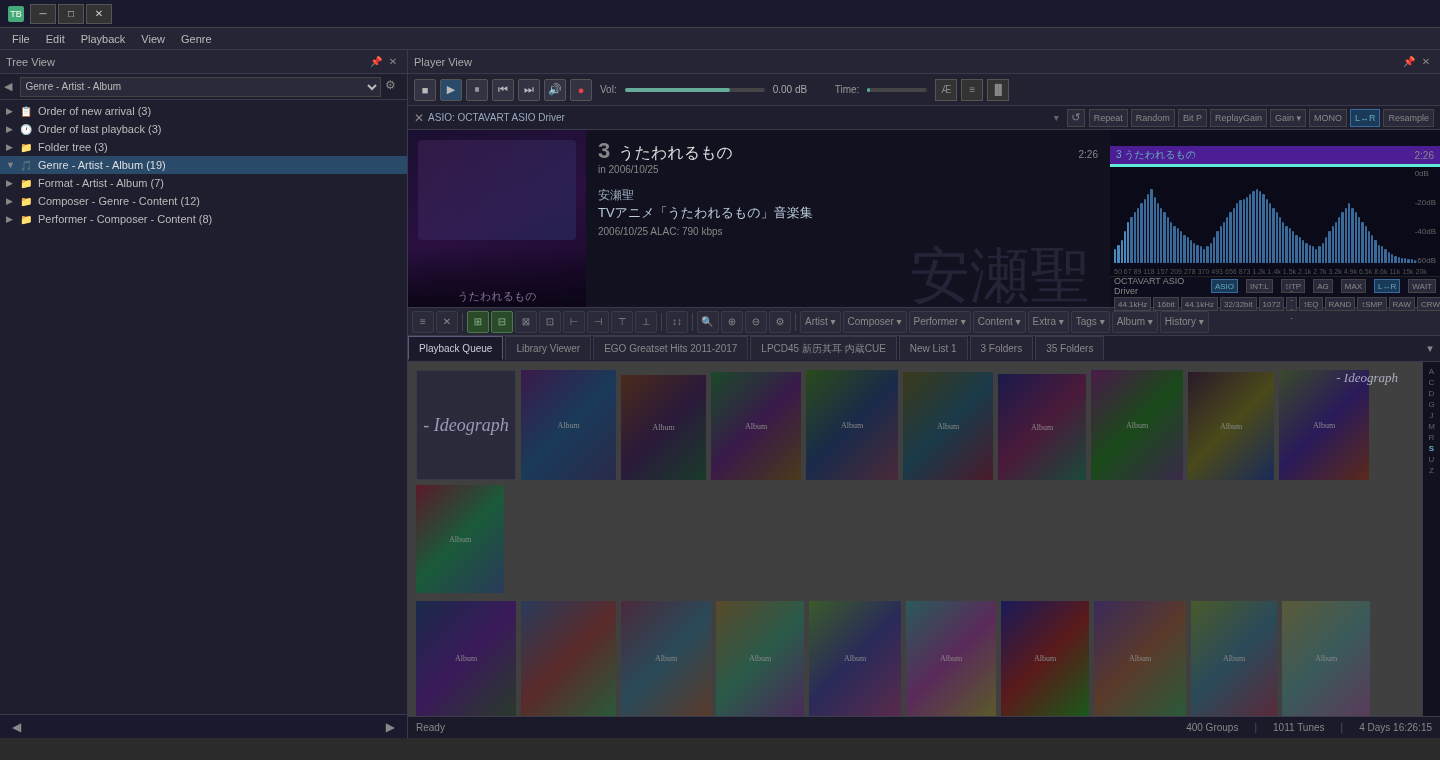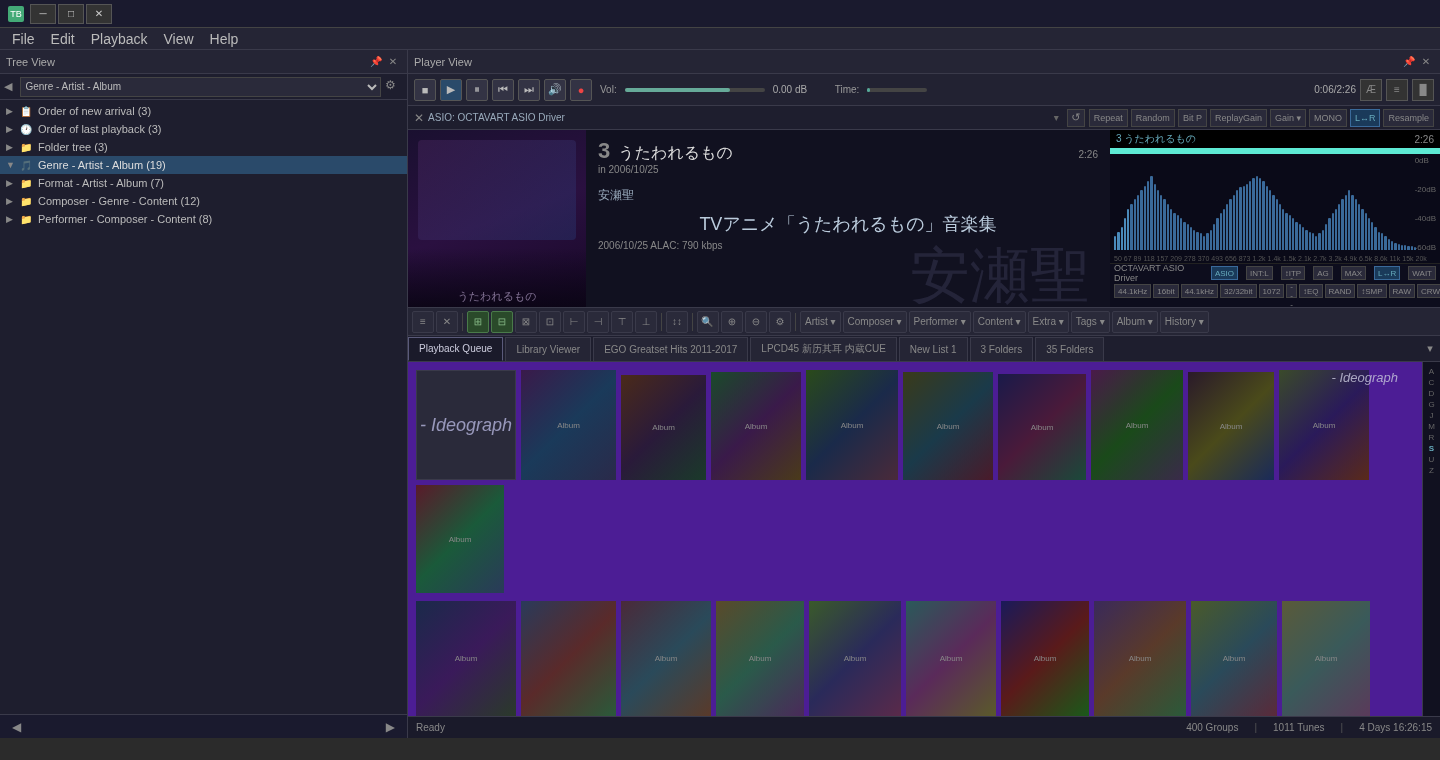--- a/index.html
+++ b/index.html
@@ -7,21 +7,21 @@
     
     
     #titlebar { background: #1a1a2e; height: 28px; display: flex; align-items: center; padding: 0 8px; color: #bbb; font-size: 11px; border-bottom: 1px solid #444; }
     #titlebar .title-icon { width: 16px; height: 16px; background: #4a7; border-radius: 2px; margin-right: 6px; font-size: 9px; display: flex; align-items: center; justify-content: center; color: #fff; }
     #titlebar .title-text { flex: 1; }
     #titlebar .win-controls { display: flex; gap: 2px; }
     #titlebar .win-btn { width: 26px; height: 20px; background: #333; border: 1px solid #555; color: #ccc; font-size: 10px; cursor: pointer; display: flex; align-items: center; justify-content: center; }
 
     
     #menubar { background: #252535; height: 22px; display: flex; align-items: center; padding: 0 4px; border-bottom: 1px solid #3a3a4a; }
-    .menu-item { padding: 2px 8px; color: #bbb; cursor: pointer; font-size: 14px; }
+    .menu-item { padding: 2px 8px; color: #bbb; cursor: pointer; font-size: 11px; }
 
     
     #main-layout { display: flex; flex-direction: row; height: calc(760px - 50px - 22px); }
 
     
     #tree-view { width: 408px; min-width: 408px; background: #1e1e2e; border-right: 1px solid #3a3a4a; display: flex; flex-direction: column; }
     .panel-header { background: #252535; height: 24px; display: flex; align-items: center; padding: 0 6px; border-bottom: 1px solid #3a3a4a; font-size: 11px; color: #aaa; }
     .panel-header-title { flex: 1; }
     .panel-header-btn { width: 16px; height: 16px; color: #888; cursor: pointer; display: flex; align-items: center; justify-content: center; font-size: 10px; }
 
@@ -66,46 +66,46 @@
 
     
     #now-playing { display: flex; height: 178px; background: #111120; border-bottom: 1px solid #3a3a4a; }
     #album-art { width: 178px; min-width: 178px; background: #0a0a1a; display: flex; align-items: center; justify-content: center; overflow: hidden; }
     #album-art-img { width: 178px; height: 178px; background: linear-gradient(135deg, #2a1a3a, #1a2a4a, #3a1a2a); display: flex; align-items: center; justify-content: center; }
     #track-info { flex: 1; padding: 8px 12px; display: flex; flex-direction: column; }
     .track-number { font-size: 22px; color: #888; font-weight: bold; }
     .track-title { font-size: 16px; color: #ddd; margin-top: 2px; }
     .track-date { font-size: 10px; color: #888; }
     .track-artist { font-size: 12px; color: #9ab; margin-top: 6px; }
-    .track-album { font-size: 18px; color: #bcd; margin-top: 8px; text-align: center; }
+    .track-album { font-size: 13px; color: #bcd; margin-top: 0; }
     .track-meta { font-size: 10px; color: #888; margin-top: 4px; }
     .track-bg-text { font-size: 60px; color: rgba(150,150,200,0.15); position: absolute; bottom: 0; right: 20px; font-family: sans-serif; }
     #track-info-wrap { flex: 1; position: relative; overflow: hidden; }
     #waveform-area { width: 330px; min-width: 330px; background: #0d0d1d; position: relative; }
     .waveform-canvas { flex: 1; background: #0a0a18; position: relative; overflow: hidden; }
     .driver-row { display: flex; padding: 2px 4px; gap: 8px; height: 18px; align-items: center; }
     .driver-badge { background: #2a2a3a; border: 1px solid #444; color: #888; font-size: 8px; padding: 0 3px; height: 14px; display: flex; align-items: center; }
     .driver-badge.active { background: #1a3a5a; color: #6ab; border-color: #3a6a9a; }
     .freq-row { display: flex; padding: 2px 4px; gap: 2px; height: 18px; align-items: center; font-size: 8px; color: #888; }
 
     
     #toolbar { background: #252535; height: 28px; display: flex; align-items: center; padding: 0 4px; border-bottom: 1px solid #3a3a4a; gap: 2px; flex-wrap: nowrap; overflow: hidden; }
     .tb-btn { width: 22px; height: 22px; background: #2a2a3a; border: 1px solid #3a3a4a; color: #888; cursor: pointer; display: flex; align-items: center; justify-content: center; font-size: 10px; border-radius: 2px; }
     .tb-btn.active { background: #2a4a2a; border-color: #4a7a4a; color: #8b8; }
     .tb-separator { width: 1px; height: 18px; background: #444; margin: 0 2px; }
     .tb-dropdown { height: 22px; background: #2a2a3a; border: 1px solid #3a3a4a; color: #888; font-size: 10px; padding: 0 4px; cursor: pointer; display: flex; align-items: center; gap: 2px; border-radius: 2px; }
 
     
-    #tab-bar { background: #1e1e2e; height: 26px; display: flex; align-items: center; border-bottom: 1px solid #3a3a4a; overflow: hidden; }
+    #tab-bar { background: #1e1e2e; height: 26px; display: flex; align-items: flex-start; border-bottom: 1px solid #3a3a4a; overflow: hidden; }
     .tab { height: 24px; padding: 0 10px; display: flex; align-items: center; cursor: pointer; font-size: 10px; color: #888; border: 1px solid #3a3a4a; border-bottom: none; background: #252535; margin-right: 2px; white-space: nowrap; }
     .tab.active { background: #1a1a2a; color: #ccd; border-color: #5a5a7a; border-bottom: 1px solid #1a1a2a; }
     .tab-more { margin-left: auto; width: 20px; height: 24px; display: flex; align-items: center; justify-content: center; color: #888; cursor: pointer; }
 
     
-    #content-area { flex: 1; background: #4c1d95; overflow: hidden; position: relative; }
+    #content-area { flex: 1; background: #404040; overflow: hidden; position: relative; font-family: Liberation Serif, serif; }
 
     
     #alpha-sidebar { width: 18px; background: #111120; display: flex; flex-direction: column; align-items: center; padding: 4px 0; overflow: hidden; border-left: 1px solid #3a3a4a; }
     .alpha-label { font-size: 8px; color: #666; cursor: pointer; padding: 1px 0; }
     .alpha-active { color: #6ab; font-weight: bold; }
 
     
     #statusbar { background: #1a1a2a; height: 22px; display: flex; align-items: center; padding: 0 8px; border-top: 1px solid #3a3a4a; font-size: 10px; color: #888; gap: 16px; }
     .status-item { color: #888; }
     .status-sep { color: #555; }
@@ -127,21 +127,21 @@
     <div class="win-btn">□</div>
     <div class="win-btn close">✕</div>
   </div>
 </div>
 
 <div id="menubar">
   <div class="menu-item">File</div>
   <div class="menu-item">Edit</div>
   <div class="menu-item">Playback</div>
   <div class="menu-item">View</div>
-  <div class="menu-item">Help</div>
+  <div class="menu-item">Genre</div>
 </div>
 
 <div id="main-layout">
 
   <div id="tree-view">
     <div class="panel-header">
       <span class="panel-header-title">Tree View</span>
       <span class="panel-header-btn">📌</span>
       <span class="panel-header-btn">✕</span>
     </div>
@@ -228,21 +228,20 @@
       <button class="transport-btn" style="color:#e44;">●</button>
       <span class="vol-label">Vol:</span>
       <div class="vol-slider">
         <div class="vol-slider-fill"></div>
       </div>
       <span class="vol-db">0.00 dB</span>
       <span class="time-label">Time:</span>
       <div class="time-slider" style="position:relative;">
         <div style="height:4px;width:5%;background:#5a9;border-radius:2px;"></div>
       </div>
-      <span class="time-display">0:06/2:26</span>
       <div class="eq-btn">Æ</div>
       <div class="eq-btn">≡</div>
       <div class="eq-btn">▐▌</div>
     </div>
 
     <div id="device-bar">
       <span class="device-close">✕</span>
       <span class="device-name">ASIO: OCTAVART ASIO Driver</span>
       <span style="color:#666;font-size:10px;margin:0 4px;">▾</span>
       <span class="device-btn" style="width:18px;height:18px;font-size:11px;">↺</span>
@@ -283,21 +282,21 @@
           <div class="track-album">TVアニメ「うたわれるもの」音楽集</div>
           <div class="track-meta">2006/10/25  ALAC:  790 kbps</div>
         </div>
         <div style="position:absolute;bottom:-10px;left:0;right:0;overflow:hidden;height:80px;">
           <div class="track-bg-text">安瀬聖</div>
         </div>
       </div>
 
       <div id="waveform-area">
 
-        <div style="display:flex;align-items:center;padding:2px 6px;background:#000000;border-bottom:6px solid #5eead4;">
+        <div style="display:flex;align-items:center;padding:2px 6px;background:#4c1d95;border-bottom:3px solid #5eead4;margin-top:16px;">
           <span style="color:#6ab;font-size:10px;">3  うたわれるもの</span>
           <span style="margin-left:auto;font-size:10px;color:#888;">2:26</span>
         </div>
 
         <div class="waveform-canvas" style="height:100px;position:relative;">
           <div style="position:absolute;right:4px;top:0;bottom:0;display:flex;flex-direction:column;justify-content:space-between;padding:2px 0;font-size:8px;color:#666;">
             <span>0dB</span>
             <span>-20dB</span>
             <span>-40dB</span>
             <span>-60dB</span>

